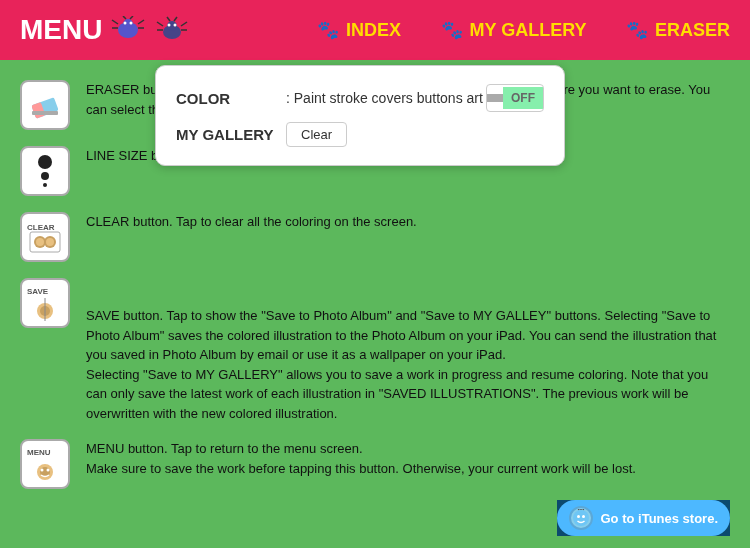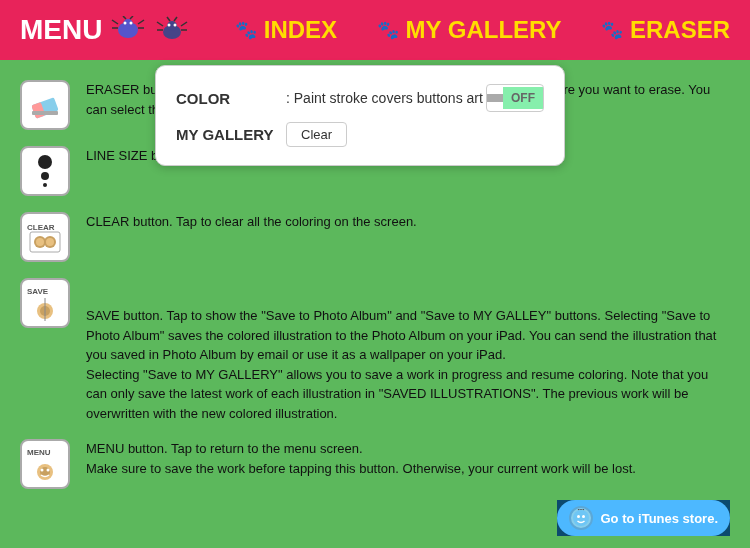--- a/index.html
+++ b/index.html
@@ -38,21 +38,21 @@
       right: 20px;
       align-items: center;
     }
     .nav-item {
       display: flex;
       align-items: center;
       gap: 6px;
       cursor: pointer;
     }
     .nav-label {
-      font-size: 24px;
+      font-size: 18px;
       font-weight: bold;
       color: #ffdd00;
     }
     .paw-icon {
       font-size: 18px;
     }
 
     
     .popup-overlay {
       position: absolute;

